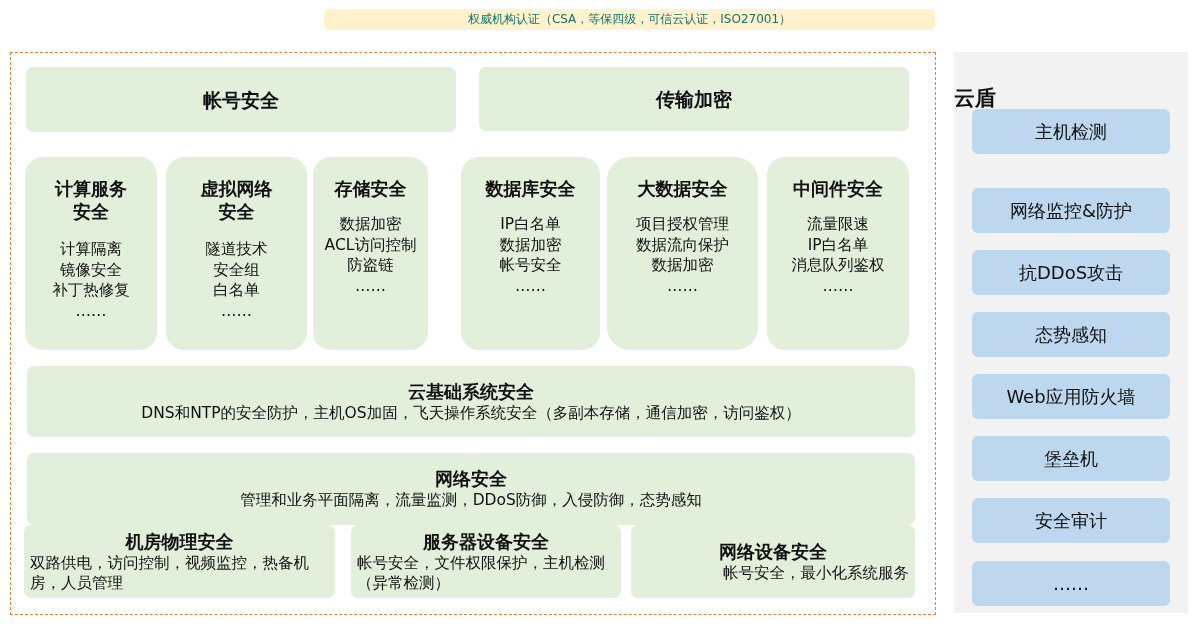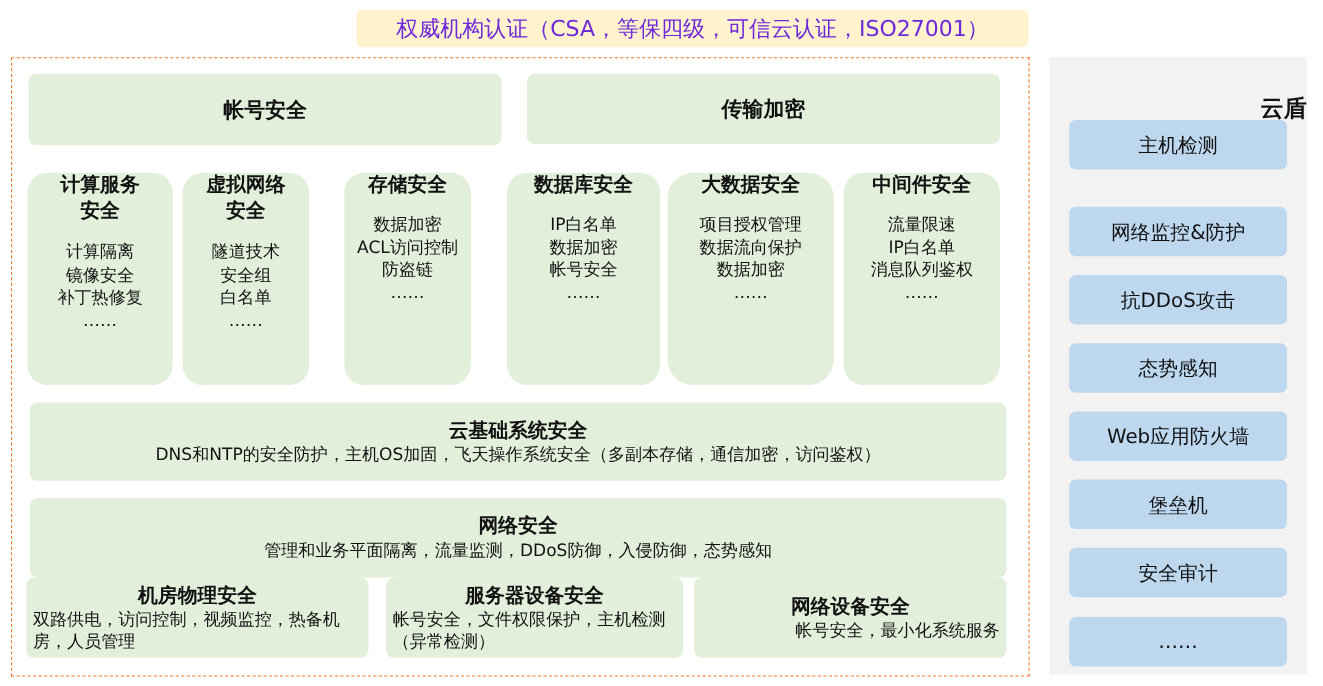--- a/index.html
+++ b/index.html
@@ -1,59 +1,59 @@
 <!DOCTYPE html>
 <html><head>
 <meta charset="utf-8">
 <style>
   * { box-sizing: border-box; margin: 0; padding: 0; }
   html, body { width: 1203px; height: 624px; background: #ffffff; overflow: hidden; }
   body { position: relative; font-family: "DejaVu Sans", "Liberation Sans", sans-serif; color: #111; }
 
   .cert-banner {
-    position: absolute; left: 324px; top: 9px; width: 611px; height: 34px;
+    position: absolute; left: 324px; top: 9px; width: 611px; height: 21px;
     background: #fff2cc; border-radius: 5px;
     display: flex; align-items: center; justify-content: center;
-    font-size: 20px; color: #6d28d9; white-space: nowrap;
+    font-size: 12px; color: #0f766e; white-space: nowrap;
   }
 
   .main-frame {
     position: absolute; left: 10px; top: 52px; width: 926px; height: 563px;
     border: 1.5px dashed #ed7d31;
   }
 
   .box {
     position: absolute; background: #e2efda; border-radius: 7px;
     display: flex; flex-direction: column; align-items: center; justify-content: center;
     text-align: center;
   }
   .box .title { font-weight: bold; font-size: 18px; line-height: 22px; color: #111; }
   .box .desc { font-size: 15.5px; line-height: 20px; color: #111; }
 
   .top-box .title { font-size: 19px; }
 
-  .card { border-radius: 18px; justify-content: flex-start; }
+  .card { border-radius: 18px; justify-content: flex-start; padding-top: 20px; }
   .card .title { font-size: 18px; line-height: 23px; }
   .card .items { margin-top: 16px; }
   .card .items.spaced { margin-top: 14px; }
   .card .item { font-size: 15.5px; line-height: 20.5px; }
 
   .layer .title { font-size: 18px; line-height: 22px; }
   .layer .desc { font-size: 15.5px; line-height: 20px; }
 
   .bottom-box { justify-content: center; }
   .bottom-box .desc { text-align: left; align-self: stretch; padding: 0 6px; }
   .bottom-box.centered .desc { text-align: right; }
 
   .sidebar {
     position: absolute; left: 954px; top: 52px; width: 234px; height: 561px;
     background: #f2f2f2;
   }
   .sidebar .sb-title {
-    position: absolute; left: 0; top: 32px; width: 234px; text-align: right;
+    position: absolute; left: 0; top: 32px; width: 234px; text-align: left;
     font-weight: bold; font-size: 21px; color: #111;
   }
   .sb-item {
     position: absolute; left: 18px; width: 198px; height: 45px;
     background: #bdd7ee; border-radius: 6px;
     display: flex; align-items: center; justify-content: center;
     font-size: 18px; color: #111;
   }
 </style>
 </head>
@@ -76,21 +76,21 @@
   <div class="title">计算服务</div>
   <div class="title">安全</div>
   <div class="items">
     <div class="item">计算隔离</div>
     <div class="item">镜像安全</div>
     <div class="item">补丁热修复</div>
     <div class="item">……</div>
   </div>
 </div>
 
-<div class="box card" style="left:166px; top:157px; width:115px; height:193px;">
+<div class="box card" style="left:166px; top:157px; width:141px; height:193px;">
   <div class="title">虚拟网络</div>
   <div class="title">安全</div>
   <div class="items">
     <div class="item">隧道技术</div>
     <div class="item">安全组</div>
     <div class="item">白名单</div>
     <div class="item">……</div>
   </div>
 </div>
 

